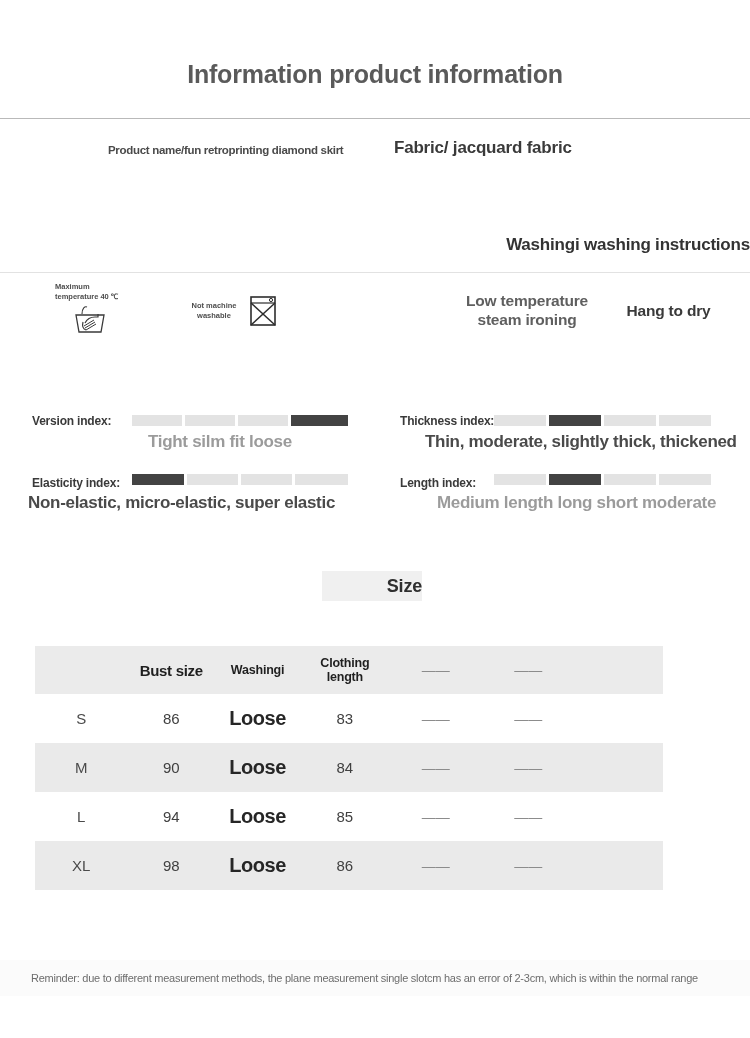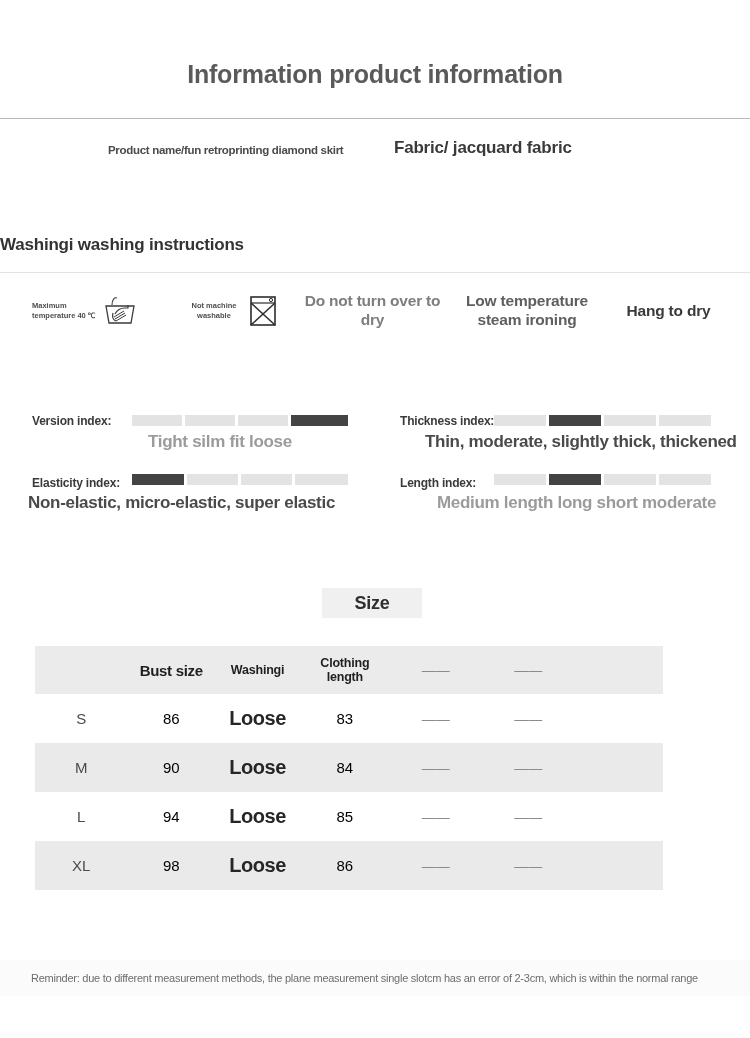--- a/index.html
+++ b/index.html
@@ -38,21 +38,21 @@
   }
   .prod-fabric {
     position: absolute; left: 394px; top: 0px;
     font-size: 17px; font-weight: bold; color: #3a3a3a;
     letter-spacing: -0.2px;
   }
 
   
   .wash-title {
     position: absolute; top: 235px; left: 0; width: 750px;
-    text-align: left; font-size: 17px; font-weight: bold; color: #333;
+    text-align: right; font-size: 17px; font-weight: bold; color: #333;
     letter-spacing: -0.2px;
   }
   .wash-row { position: absolute; top: 282px; left: 0; width: 750px; height: 58px; }
   .wash-item { position: absolute; top: 0; height: 58px; display: flex; align-items: center; }
 
   .wash-cap {
     font-size: 7.5px; color: #4d4d4d; line-height: 1.35;
     font-weight: 600; text-align: left; white-space: nowrap;
   }
   .wash-txt-lg {
@@ -79,22 +79,22 @@
   .idx-seg.on { background: #434343; }
   .idx-desc {
     position: absolute; white-space: nowrap;
     font-size: 17px; font-weight: bold; letter-spacing: -0.3px;
   }
   .idx-desc.gray { color: #9b9b9b; }
   .idx-desc.dark { color: #4a4a4a; }
 
   
   .size-title-wrap {
-    position: absolute; top: 588px; left: 322px; width: 100px; height: 30px;
-    background: #f0f0f0; display: flex; align-items: center; justify-content: center;
+    position: absolute; top: 571px; left: 322px; width: 100px; height: 30px;
+    background: #f0f0f0; display: flex; align-items: center; justify-content: flex-end;
   }
   .size-title { font-size: 18px; font-weight: bold; color: #2f2f2f; letter-spacing: -0.2px; }
 
   .table { position: absolute; left: 35px; top: 646px; width: 680px; }
   .trow { display: flex; align-items: center; width: 628px; }
   .trow.head { height: 48px; background: #ebebeb; }
   .trow.body { height: 49px; }
   .trow.alt { background: #eaeaea; }
 
   .c0 { width: 100px; text-align: center; }
@@ -104,21 +104,21 @@
   .c4 { width: 100px; text-align: center; }
   .c5 { width: 100px; text-align: center; }
   .c6 { width: 96px; }
 
   .th-bust { font-size: 15px; font-weight: bold; color: #1f1f1f; letter-spacing: -0.3px; }
   .th-waist { font-size: 12.5px; font-weight: bold; color: #1f1f1f; letter-spacing: -0.2px; }
   .th-cloth { font-size: 12.5px; font-weight: bold; color: #1f1f1f; line-height: 1.15; letter-spacing: -0.2px; }
   .th-dash { font-size: 14px; color: #8c8c8c; letter-spacing: 0px; }
 
   .td-size { font-size: 15px; color: #4a4a4a; }
-  .td-num { font-size: 15px; color: #000000; }
+  .td-num { font-size: 15px; color: #404040; }
   .td-loose { font-size: 20px; font-weight: bold; color: #262626; letter-spacing: -0.4px; }
   .td-dash { font-size: 14px; color: #8c8c8c; }
 
   
   .footer {
     position: absolute; top: 972px; left: 31px;
     font-size: 11px; color: #6d6d6d; letter-spacing: -0.25px; white-space: nowrap;
   }
   .footer-band {
     position: absolute; left: 0; top: 960px; width: 750px; height: 36px; background: #fbfbfb;
@@ -136,21 +136,21 @@
   <div class="prod-row">
     <div class="prod-name">Product name/fun retroprinting diamond skirt</div>
     <div class="prod-fabric">Fabric/ jacquard fabric</div>
   </div>
 
   <div class="wash-title">Washingi washing instructions</div>
   <div class="divider-soft" style="top:272px;"></div>
 
   <div class="wash-row">
 
-    <div class="wash-item" style="left:32px; width:120px;">
+    <div class="wash-item" style="left:26px; width:120px;flex-direction:column;">
       <div class="wash-cap" style="width:62px;">
         <span>Maximum</span><br>
         <span>temperature 40 ℃</span>
       </div>
       <span style="margin-left:8px;">
         <svg width="36" height="36" viewBox="0 0 36 36">
           <path d="M4 13 H32 L29 30 H7 Z" fill="none" stroke="#3a3a3a" stroke-width="1.3"></path>
           <path d="M10 12 C10 6, 13 4, 15 5" fill="none" stroke="#3a3a3a" stroke-width="1.1"></path>
           <path d="M13 21 C15 17, 19 15, 23 15 L26 15 L26 12" fill="none" stroke="#3a3a3a" stroke-width="1.2"></path>
           <path d="M12 24 L22 18 M13 26 L23 20 M14 28 L24 22" stroke="#3a3a3a" stroke-width="1"></path>
@@ -168,26 +168,20 @@
         <svg width="34" height="36" viewBox="0 0 34 36">
           <rect x="5" y="4" width="24" height="28" fill="none" stroke="#2d2d2d" stroke-width="1.6"></rect>
           <line x1="5" y1="10" x2="29" y2="10" stroke="#2d2d2d" stroke-width="1.2"></line>
           <circle cx="25" cy="7" r="1.6" fill="none" stroke="#2d2d2d" stroke-width="1"></circle>
           <line x1="5" y1="10" x2="29" y2="32" stroke="#2d2d2d" stroke-width="1.5"></line>
           <line x1="29" y1="10" x2="5" y2="32" stroke="#2d2d2d" stroke-width="1.5"></line>
         </svg>
       </span>
     </div>
 
-    <div class="wash-item" style="left:300px; width:145px; justify-content:center;">
-      <div class="wash-txt-lg">
-        <span>Do not turn over to</span><br>
-        <span>dry</span>
-      </div>
-    </div>
 
     <div class="wash-item" style="left:452px; width:150px; justify-content:center;">
       <div class="wash-txt-md">
         <span>Low temperature</span><br>
         <span>steam ironing</span>
       </div>
     </div>
 
     <div class="wash-item" style="left:606px; width:125px; justify-content:center;">
       <div class="wash-txt-dk">Hang to dry</div>

